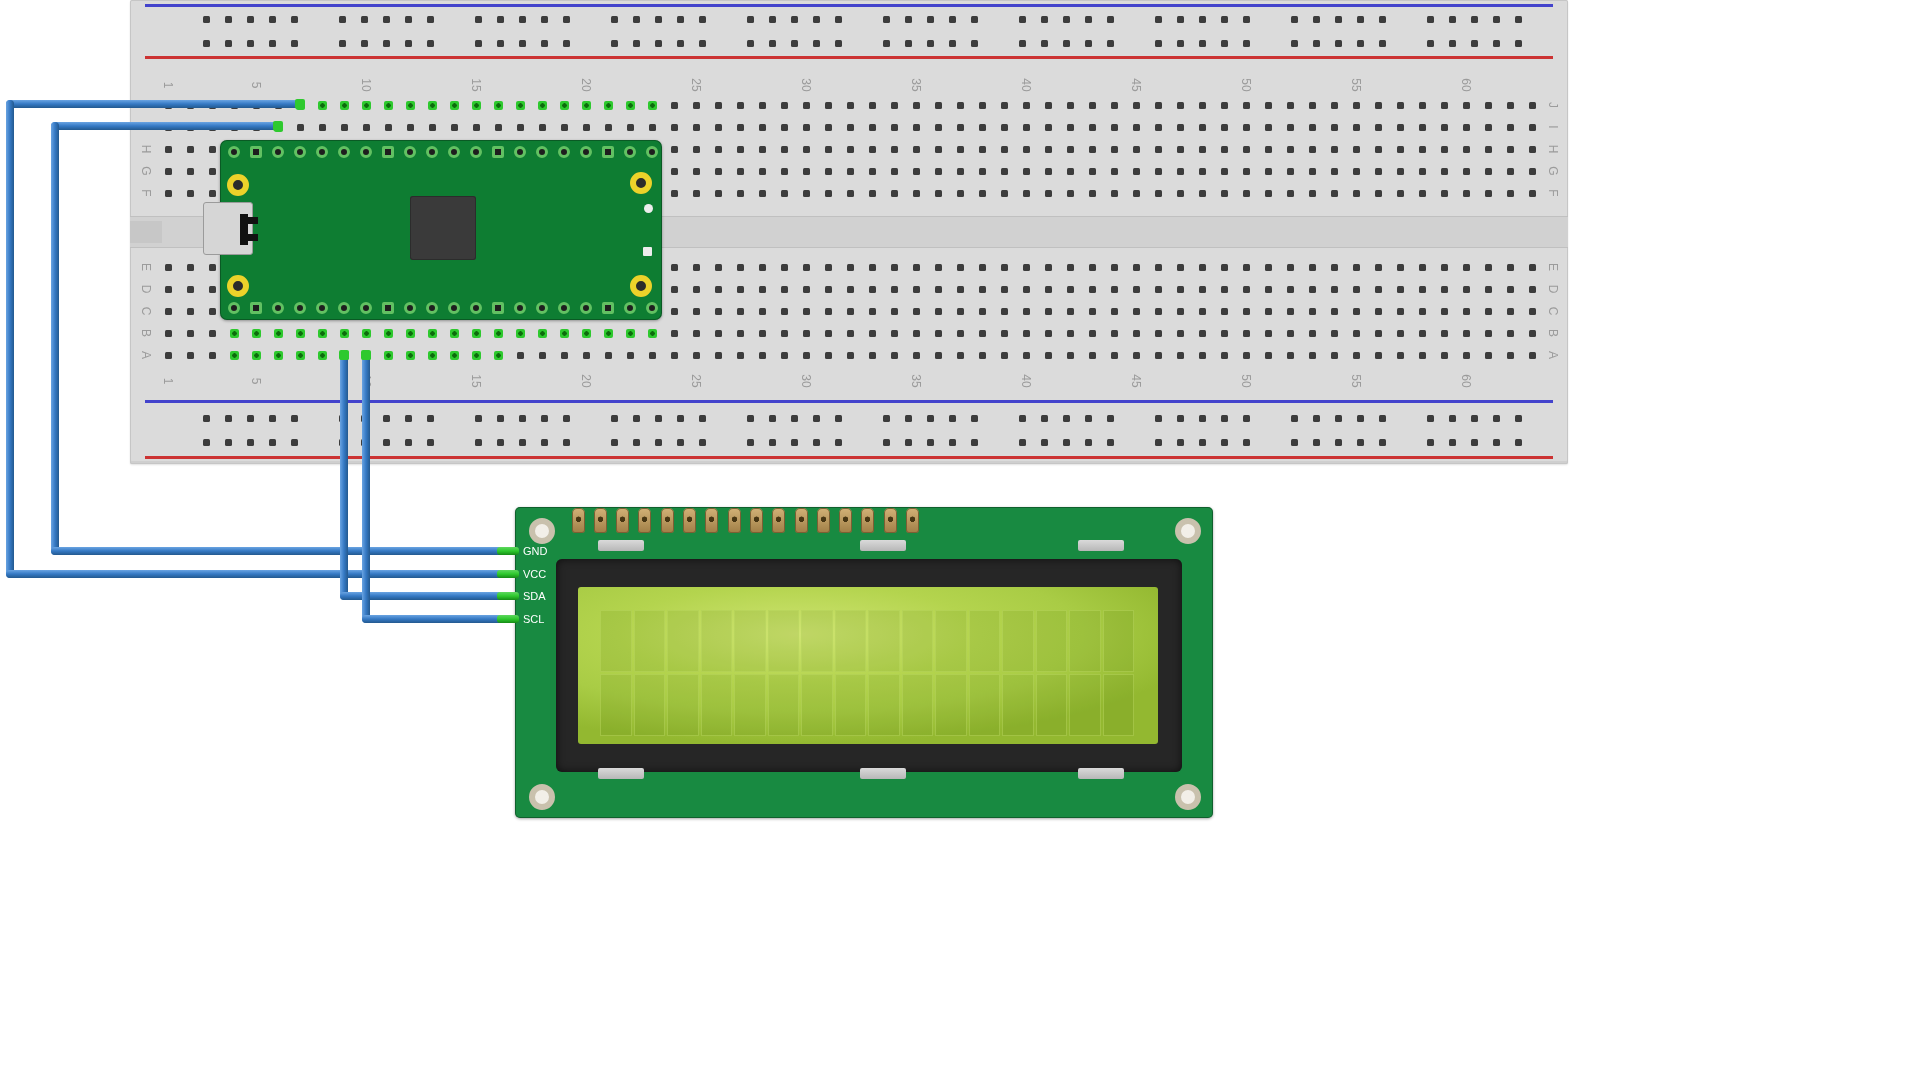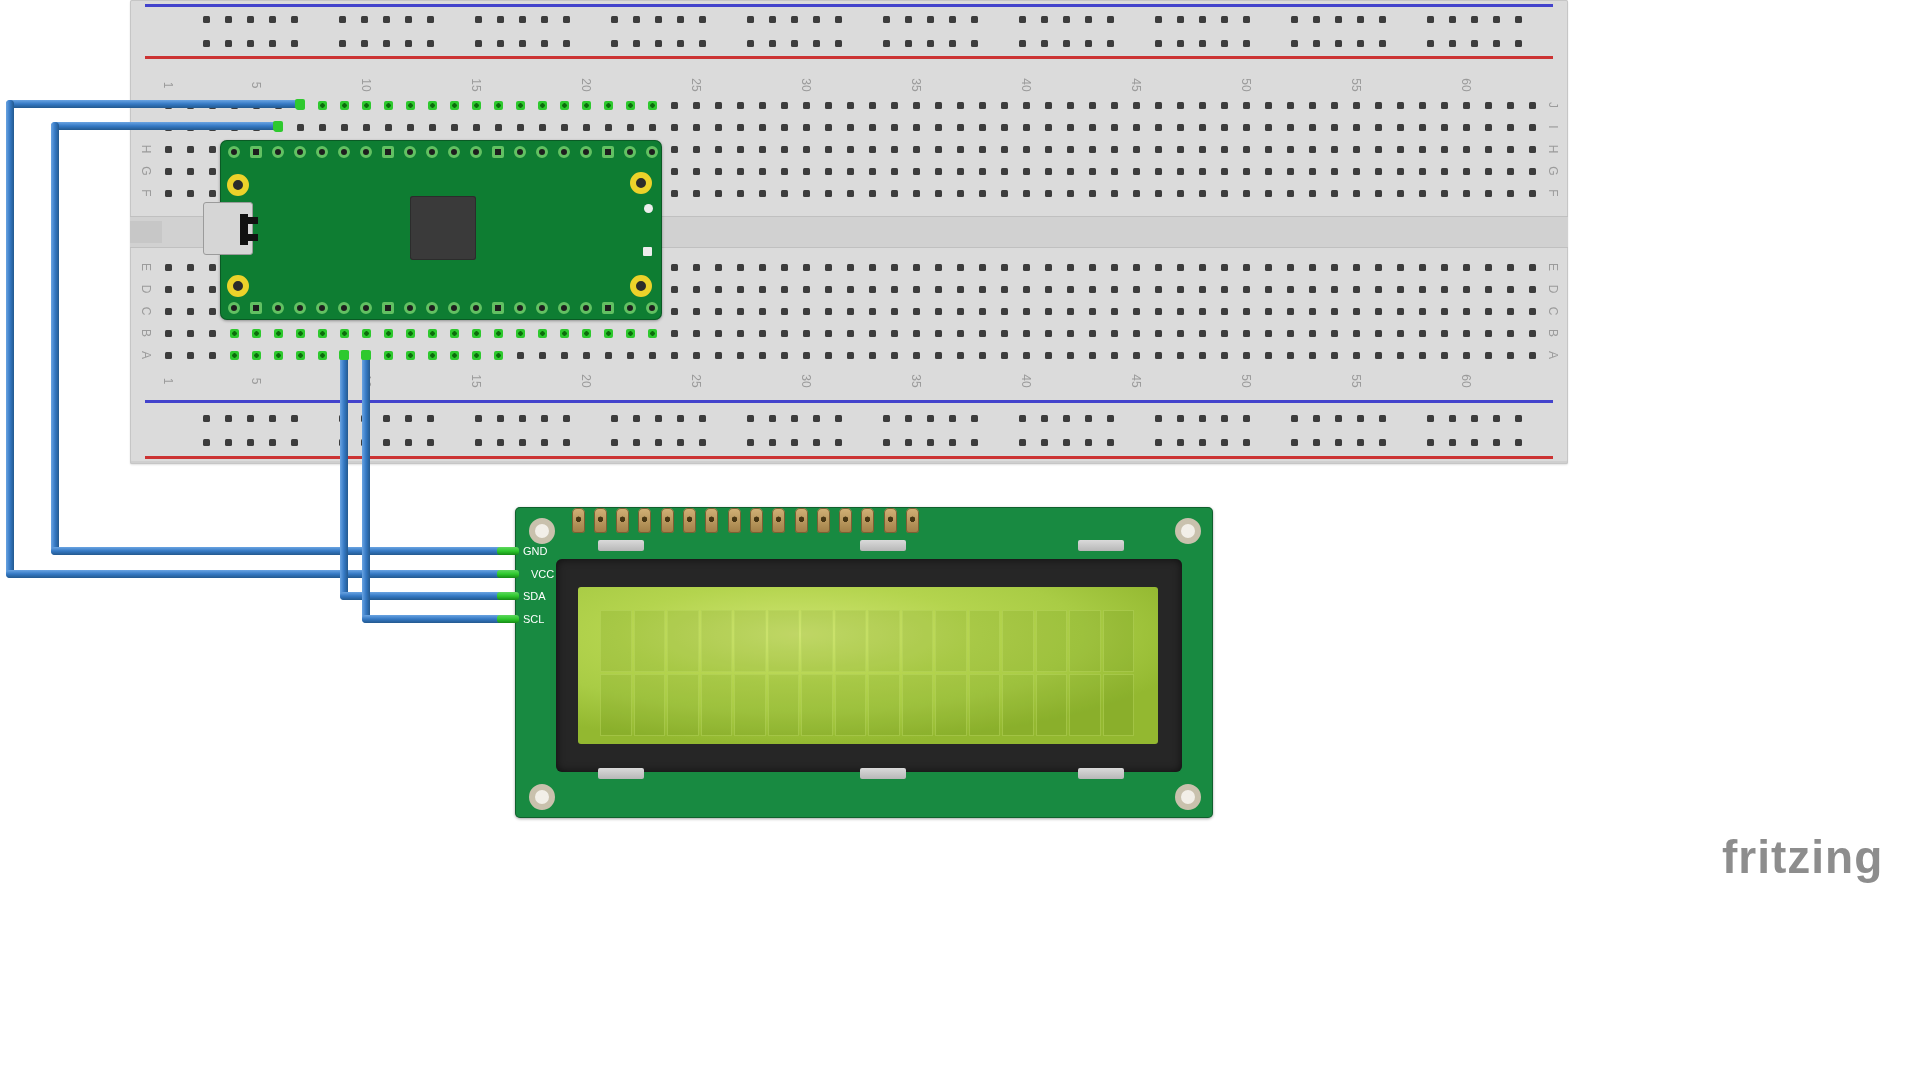--- a/index.html
+++ b/index.html
@@ -1150,21 +1150,21 @@
             <div class="lcd-cell" style="left: 390.5px; top: 87px; width: 31.5px; height: 62px;"></div>
             <div class="lcd-cell" style="left: 424px; top: 87px; width: 31.5px; height: 62px;"></div>
             <div class="lcd-cell" style="left: 457.5px; top: 87px; width: 31.5px; height: 62px;"></div>
             <div class="lcd-cell" style="left: 491px; top: 87px; width: 31.5px; height: 62px;"></div>
             <div class="lcd-cell" style="left: 524.5px; top: 87px; width: 31.5px; height: 62px;"></div>
           </div>
       </div>
     </div>
     <div id="lcd-labels">
         <div class="lcd-pin-label" style="left: 8px; top: 37px;">GND</div>
-        <div class="lcd-pin-label" style="left: 16px; top: 60px;">VCC</div>
+        <div class="lcd-pin-label" style="left: 8px; top: 60px;">VCC</div>
         <div class="lcd-pin-label" style="left: 8px; top: 82px;">SDA</div>
         <div class="lcd-pin-label" style="left: 8px; top: 105px;">SCL</div>
       </div>
   <div class="lcd-hole" style="left: 14px; top: 11px;"></div>
       <div class="lcd-hole" style="left: 660px; top: 11px;"></div>
       <div class="lcd-hole" style="left: 14px; top: 277px;"></div>
       <div class="lcd-hole" style="left: 660px; top: 277px;"></div>
       <div class="lcd-tab" style="left: 83px; top: 33px;"></div>
       <div class="lcd-tab" style="left: 345px; top: 33px;"></div>
       <div class="lcd-tab" style="left: 563px; top: 33px;"></div>
@@ -1177,14 +1177,13 @@
       <div class="tip" style="left: 295px; top: 99px;"></div>
       <div class="tip" style="left: 273px; top: 121px;"></div>
       <div class="tip" style="left: 339px; top: 350px;"></div>
       <div class="tip" style="left: 361px; top: 350px;"></div>
       <div class="stub" style="left: 497px; top: 547px;"></div>
       <div class="stub" style="left: 497px; top: 570px;"></div>
       <div class="stub" style="left: 497px; top: 592px;"></div>
       <div class="stub" style="left: 497px; top: 615px;"></div>
     </div>
 
-  <div id="watermark">fritzing</div>
 </div>
 
 </body></html>

